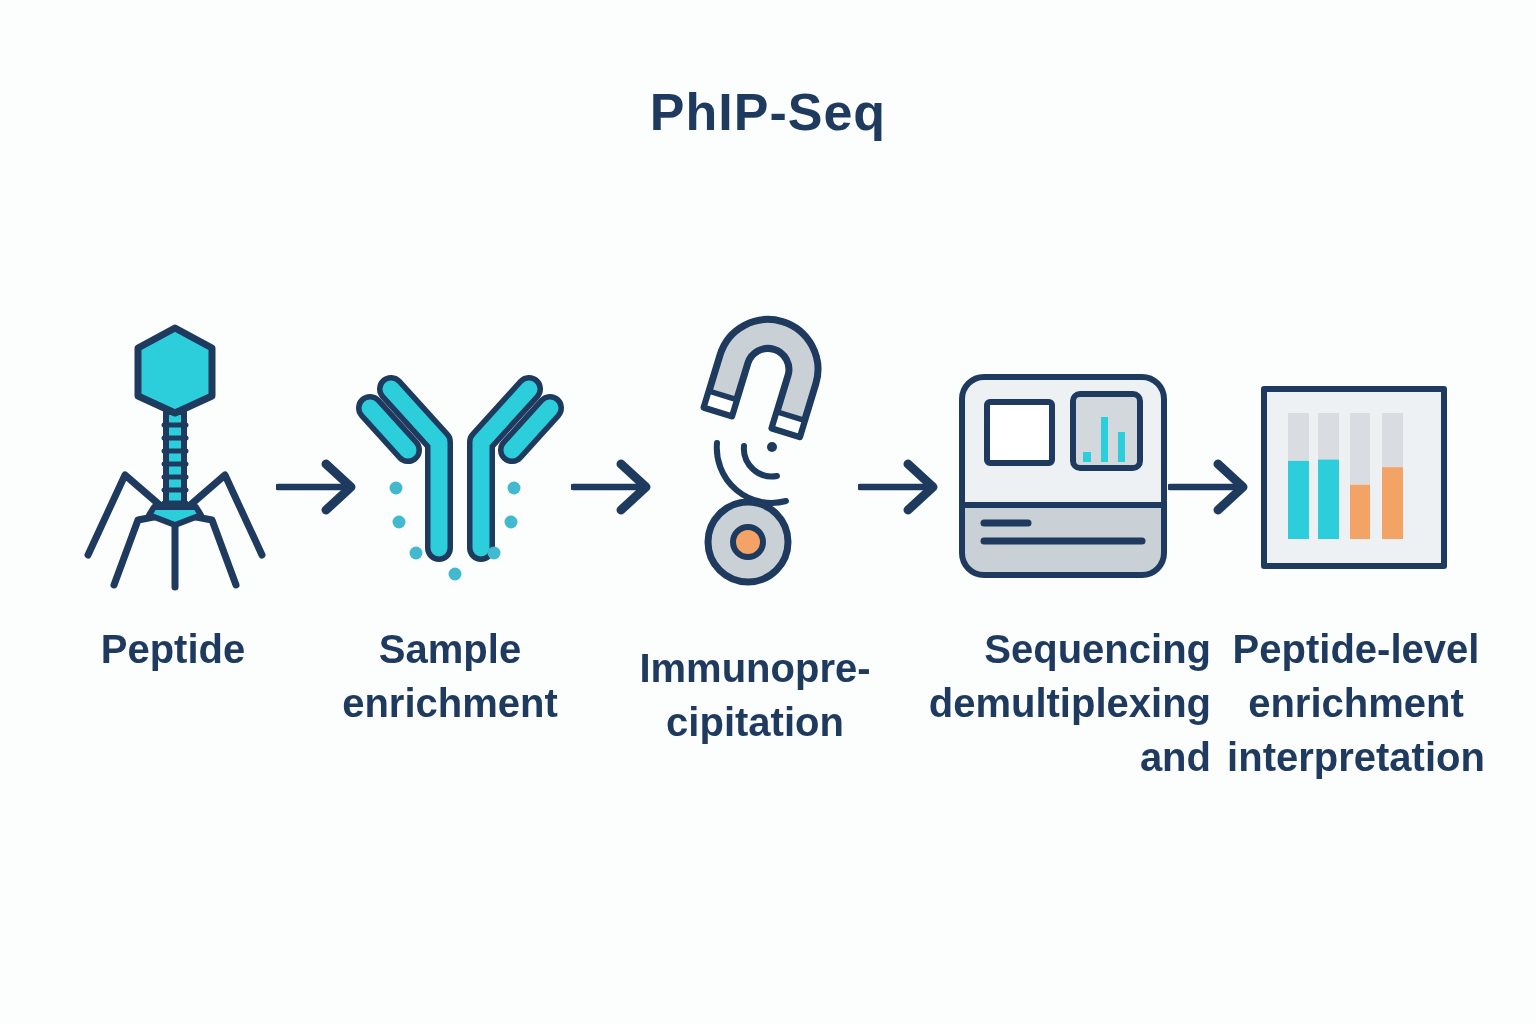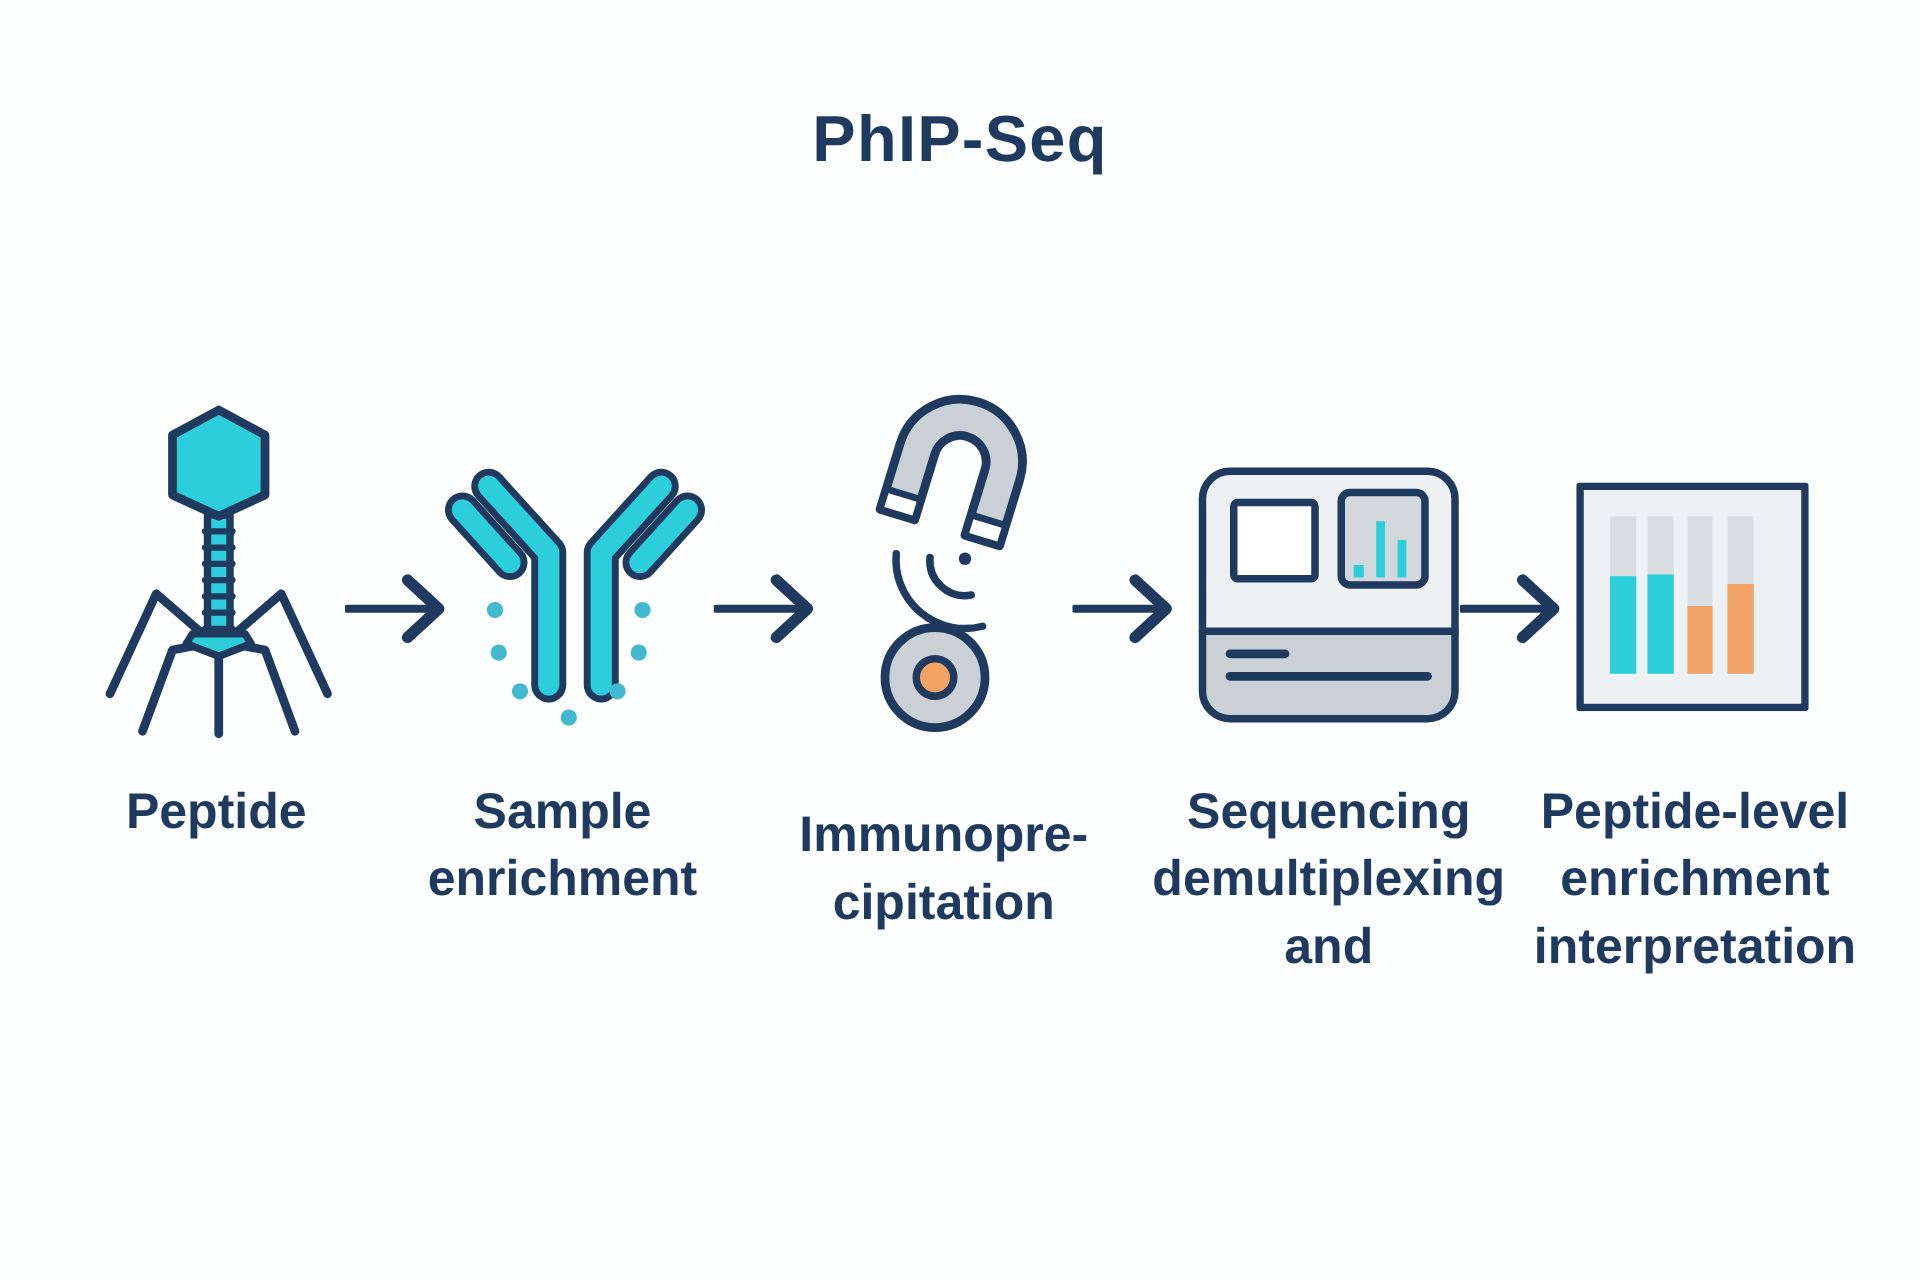--- a/index.html
+++ b/index.html
@@ -164,21 +164,21 @@
     <div>Peptide</div>
   </div>
   <div class="label" style="left:320px;width:260px;">
     <div>Sample</div>
     <div>enrichment</div>
   </div>
   <div class="label" style="left:625px;width:260px;margin-top:19px;">
     <div>Immunopre-</div>
     <div>cipitation</div>
   </div>
-  <div class="label" style="left:915px;width:296px;">
+  <div class="label" style="left:915px;width:296px;text-align:right;">
     <div>Sequencing</div>
     <div>demultiplexing</div>
     <div>and</div>
   </div>
   <div class="label" style="left:1206px;width:300px;">
     <div>Peptide-level</div>
     <div>enrichment</div>
     <div>interpretation</div>
   </div>
 

